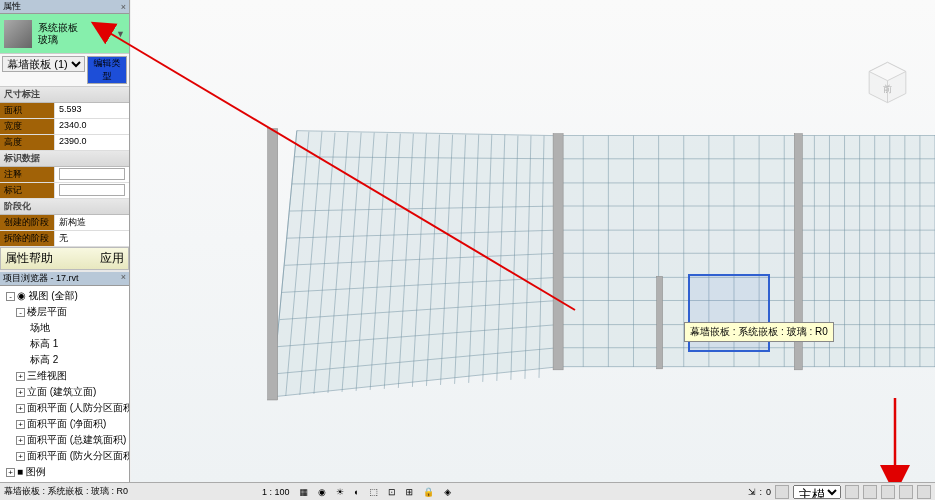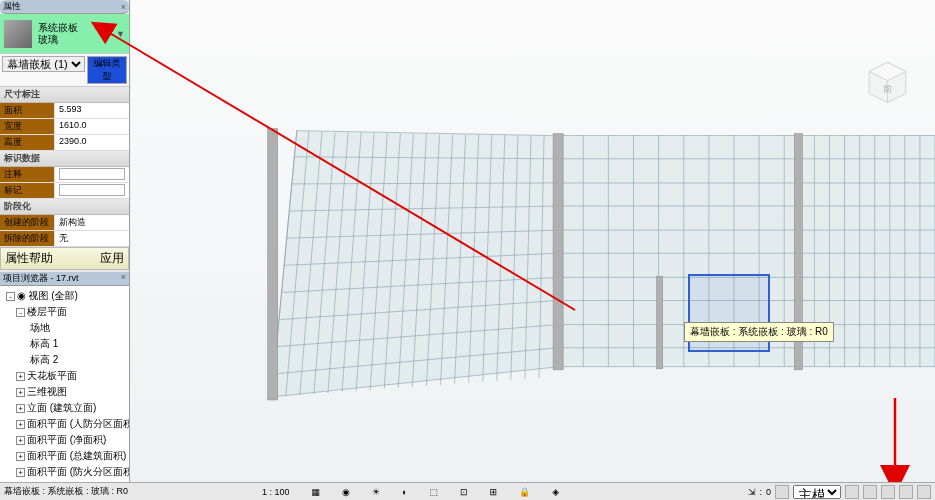--- a/index.html
+++ b/index.html
@@ -1,20 +1,20 @@
 <!DOCTYPE html>
 <html><head>
   <meta charset="utf-8">
   <style>
     * { margin: 0; padding: 0; box-sizing: border-box; font-family: "Microsoft YaHei", sans-serif; }
     body { width: 935px; height: 500px; background: #f0f0f0; overflow: hidden; position: relative; }
     
     .left-panel { position: absolute; left: 0; top: 0; width: 130px; height: 482px; background: #e8e8e8; border-right: 1px solid #a0a0a0; }
     
-    .panel-header { height: 14px; background: #b8c8d8; border-bottom: 1px solid #999; display: flex; align-items: center; padding: 0 3px; font-size: 9px; border-radius: 6px; }
+    .panel-header { height: 14px; background: #b8c8d8; border-bottom: 1px solid #999; display: flex; align-items: center; padding: 0 3px; font-size: 9px; }
     .panel-header .close { margin-left: auto; color: #555; cursor: pointer; }
     
     .family-type { display: flex; align-items: center; padding: 4px; background: #86efac; border-bottom: 1px solid #ccc; height: 40px; }
     .family-type .icon { width: 28px; height: 28px; background: linear-gradient(135deg, #aaa, #666); margin-right: 6px; }
     .family-type .labels { font-size: 10px; line-height: 12px; }
     .family-type .chev { margin-left: auto; font-size: 9px; color: #555; }
     
     .type-selector { display: flex; padding: 2px; background: #f8f8f8; border-bottom: 1px solid #ccc; }
     .type-selector select { flex: 1; font-size: 11px; height: 16px; border: 1px solid #aaa; text-align: center; }
     .type-selector button { font-size: 9px; padding: 0 4px; margin-left: 2px; border: 1px solid #aaa; background: #1d4ed8; }
@@ -42,21 +42,21 @@
     
     .selected-panel { position: absolute; left: 557px; top: 274px; width: 82px; height: 78px; border: 2px solid #3060d0; background: rgba(80,120,220,0.1); }
     .tooltip { position: absolute; left: 553px; top: 322px; background: #ffffd0; border: 1px solid #888; font-size: 10px; padding: 2px 5px; white-space: nowrap; }
     
     .viewcube { position: absolute; right: 20px; top: 55px; width: 55px; height: 55px; opacity: 0.5; }
     .viewcube svg { width: 100%; height: 100%; }
     
     .arrow-svg { position: absolute; left: 0; top: 0; width: 935px; height: 500px; pointer-events: none; }
     
     .status-bar { position: absolute; left: 0; bottom: 0; width: 935px; height: 18px; background: #e8e8e8; border-top: 1px solid #aaa; display: flex; align-items: center; font-size: 9px; padding: 0 4px; }
-    .status-bar .vctrl { margin-left: 130px; display: flex; gap: 14px; }
+    .status-bar .vctrl { margin-left: 130px; display: flex; gap: 2px; }
     .status-bar .vctrl span { padding: 0 3px; border: 1px solid transparent; cursor: pointer; }
     .status-bar .right-ctrl { margin-left: auto; display: flex; gap: 4px; align-items: center; }
     .status-bar .icon-btn { width: 14px; height: 14px; background: #ddd; border: 1px solid #aaa; }
   </style>
 </head>
 <body>
 
 <div class="left-panel">
   <div class="panel-header">
     <span>属性</span>
@@ -80,21 +80,21 @@
   </div>
 
   <div>
     <div class="cat-head">尺寸标注</div>
     <div class="prop-row">
         <div class="lbl">面积</div>
         <div class="val">5.593</div>
       </div>
     <div class="prop-row">
         <div class="lbl">宽度</div>
-        <div class="val">1610.0</div>
+        <div class="val">2340.0</div>
       </div>
     <div class="prop-row">
         <div class="lbl">高度</div>
         <div class="val">2390.0</div>
       </div>
 
     <div class="cat-head">标识数据</div>
     <div class="prop-row">
         <div class="lbl">注释</div>
         <div class="val"><input style=""></div>
@@ -124,21 +124,20 @@
     <span>项目浏览器 - 17.rvt</span>
     <span class="close">×</span>
   </div>
 
   <div class="tree">
     <div class="tree-item"><span class="exp">-</span>◉ <span>视图 (全部)</span></div>
     <div class="tree-item l1"><span class="exp">-</span><span>楼层平面</span></div>
     <div class="tree-item l2">场地</div>
     <div class="tree-item l2">标高 1</div>
     <div class="tree-item l2">标高 2</div>
-    <div class="tree-item l1"><span class="exp">+</span><span>天花板平面</span></div>
     <div class="tree-item l1"><span class="exp">+</span><span>三维视图</span></div>
     <div class="tree-item l1"><span class="exp">+</span><span>立面 (建筑立面)</span></div>
     <div class="tree-item l1"><span class="exp">+</span><span>面积平面 (人防分区面积)</span></div>
     <div class="tree-item l1"><span class="exp">+</span><span>面积平面 (净面积)</span></div>
     <div class="tree-item l1"><span class="exp">+</span><span>面积平面 (总建筑面积)</span></div>
     <div class="tree-item l1"><span class="exp">+</span><span>面积平面 (防火分区面积)</span></div>
     <div class="tree-item"><span class="exp">+</span>■ <span>图例</span></div>
     <div class="tree-item"><span class="exp">+</span>■ <span>明细表/数量</span></div>
     <div class="tree-item">■ <span>图纸 (全部)</span></div>
 

